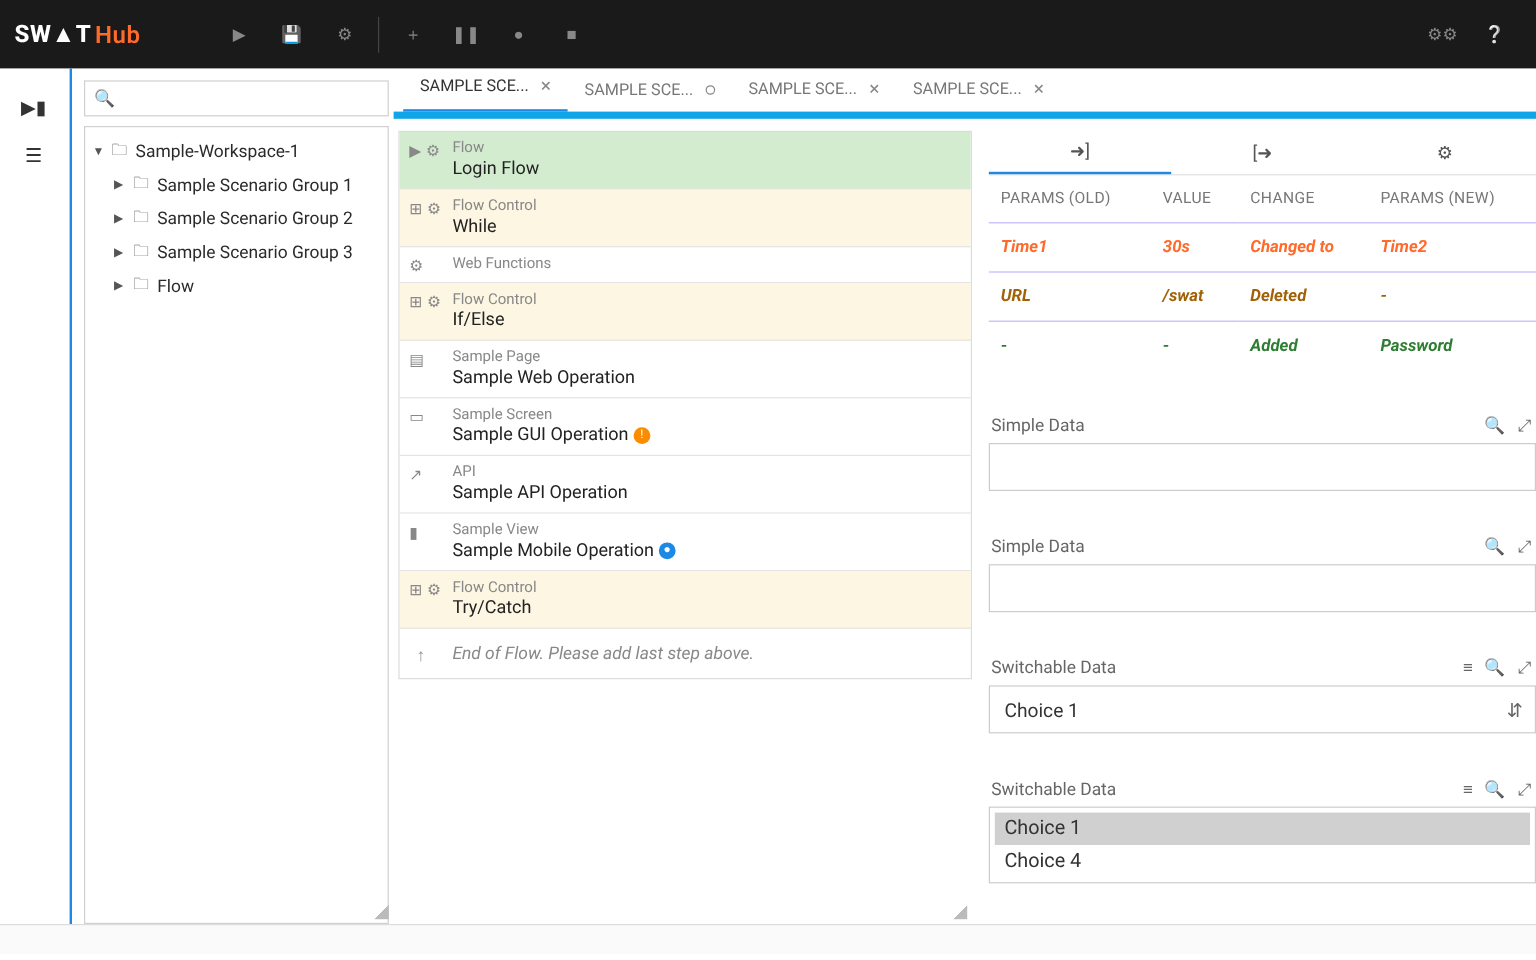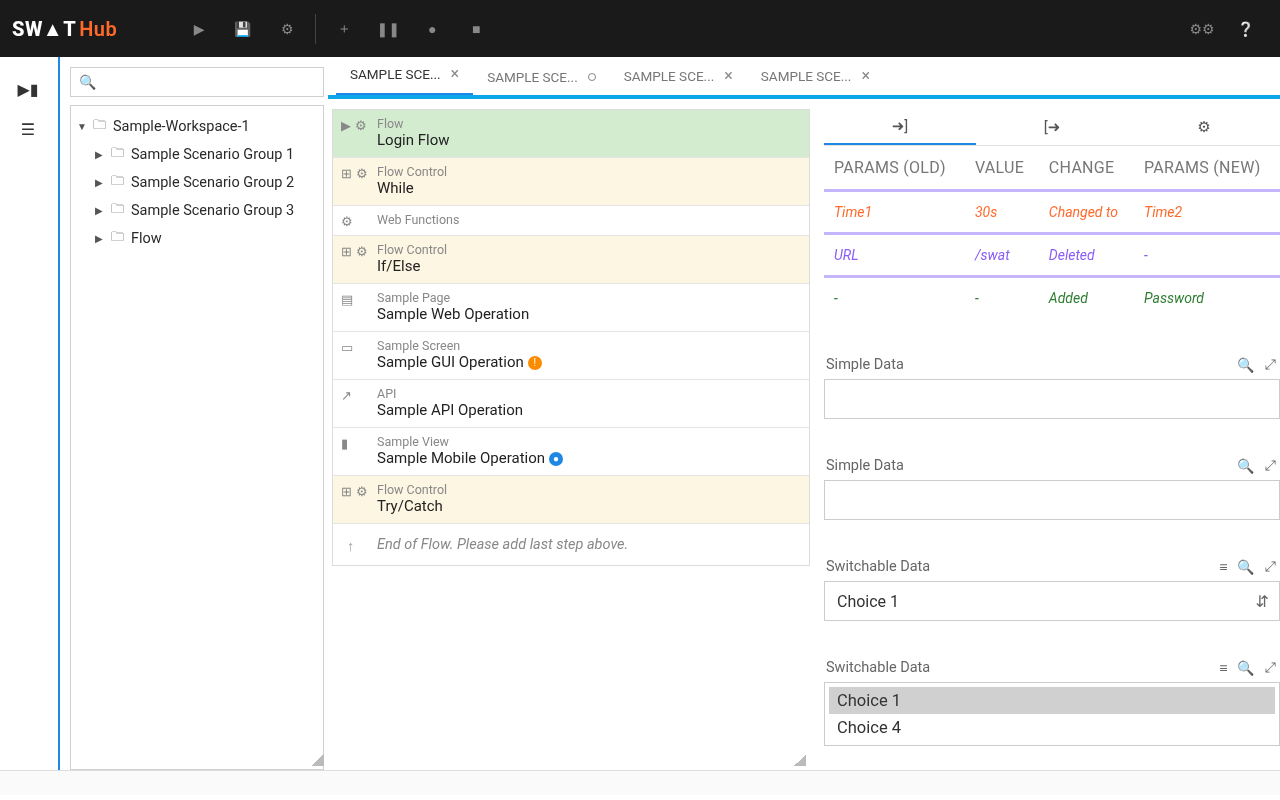--- a/index.html
+++ b/index.html
@@ -16,21 +16,21 @@
   .leftrail .rail-icon { width:24px; height:24px; display:flex; align-items:center; justify-content:center; color:#333; cursor:pointer; font-size:16px;}
   .sidebar { width:270px; display:flex; flex-direction:column; padding:10px 0 0 10px; border-left:2px solid #1e88e5; margin-left:2px;}
   .search-row { padding: 0 4px 8px 0; }
   .search-box { width:100%; border:1px solid #d0d0d0; height:30px; display:flex; align-items:center; padding:0 8px; color:#aaa; font-size:14px;}
   .tree-panel { border:1px solid #d0d0d0; flex:1; padding:6px 2px; overflow:auto; font-size:14.5px; color:#2a2a2a; margin-right:4px; }
   .tree-row { display:flex; align-items:center; gap:6px; padding:3px 4px; cursor:pointer;}
   .tree-row .caret { width:10px; font-size:10px; color:#555;}
   .tree-row .folder-icon { width:14px; color:#555; font-size:13px;}
   .tree-indent { margin-left:18px; }
   .center { flex:1; display:flex; flex-direction:column; min-width:0; }
-  .tabs { display:flex; height:42px; border-bottom:4px solid #0ea5e9; align-items:flex-end; padding-left:8px;}
+  .tabs { display:flex; height:42px; border-bottom:6px solid #0ea5e9; align-items:flex-end; padding-left:8px;}
   .tab { padding:10px 14px; font-size:13.5px; color:#777; display:flex; align-items:center; gap:10px; cursor:pointer; max-width:164px; }
   .tab.active { color:#333; border-bottom:2px solid #1e88e5; }
   .tab-label { white-space:nowrap; overflow:hidden; text-overflow:ellipsis; max-width:96px; }
   .tab .x { font-size:16px; color:#888; }
   .tab .circ { width:8px;height:8px;border-radius:50%;border:1.5px solid #888;}
   .editor-body { flex:1; display:flex; padding:10px 0 0 0; overflow:hidden;}
   .steps-panel { width:478px; border:1px solid #dcdcdc; margin-left:4px; display:flex; flex-direction:column; overflow:auto;}
   .step { padding:6px 10px 8px 44px; border-bottom:1px solid #e4e4e4; position:relative; font-size:14px;}
   .step .cat { font-size:12.5px; color:#888; }
   .step .title { font-size:15px; color:#222; }
@@ -42,24 +42,24 @@
   .badge.orange { background:#fb8c00; color:#fff; font-size:10px; line-height:14px; text-align:center;}
   .badge.blue { background:#1e88e5; color:#fff; font-size:10px; line-height:14px; text-align:center;}
   .strike { text-decoration: line-through; }
   .eof { color:#888; font-style:italic; padding:12px 10px 12px 44px; position:relative; font-size:14.5px;}
   .eof .arrow-up { position:absolute; left:14px; top:14px; color:#999; }
   .right-panel { flex:1; display:flex; flex-direction:column; padding:0 0 0 14px; overflow:auto;}
   .rp-tabs { display:flex; border-bottom:1px solid #e0e0e0; }
   .rp-tab { flex:1; height:36px; display:flex; align-items:center; justify-content:center; color:#555; cursor:pointer; font-size:15px;}
   .rp-tab.active { border-bottom:2px solid #1e88e5; }
   .param-table { width:100%; border-collapse:collapse; font-size:14px; }
-  .param-table th { text-align:left; font-weight:400; color:#777; padding:12px 10px; font-size:16px; letter-spacing:0.3px;}
-  .param-table td { padding:12px 10px; border-top:3px solid #c4b5fd;}
+  .param-table th { text-align:left; font-weight:400; color:#777; padding:12px 10px; font-size:13px; letter-spacing:0.3px;}
+  .param-table td { padding:12px 10px; border-top:1px solid #c4b5fd;font-weight:bold;}
   .row-orange td { color:#ff6a2b; font-style:italic; }
-  .row-red td { color:#8b5cf6; font-style:italic; }
+  .row-red td { color:#a16207; font-style:italic; }
   .row-green td { color:#2e7d32; font-style:italic; }
   .data-section { margin-top:14px; }
   .ds-header { display:flex; align-items:center; color:#666; font-size:14.5px; padding:2px 4px 6px 2px;margin-top:36px;}
   .ds-header .hspacer{flex:1;}
   .ds-header .hicon{margin-left:10px; color:#666; cursor:pointer; font-size:14px;}
   .ds-box { border:1px solid #ccc; min-height:40px; width:100%; background:#fff; }
   .ds-select { border:1px solid #ccc; height:40px; width:100%; display:flex; align-items:center; padding:0 12px; font-size:16px; color:#333; position:relative;}
   .ds-select::after { content:"⇵"; position:absolute; right:10px; color:#666; }
   .ds-list { border:1px solid #ccc; width:100%; background:#fff; padding:4px; }
   .ds-list .opt { padding:4px 8px; font-size:16.5px; color:#333; }

